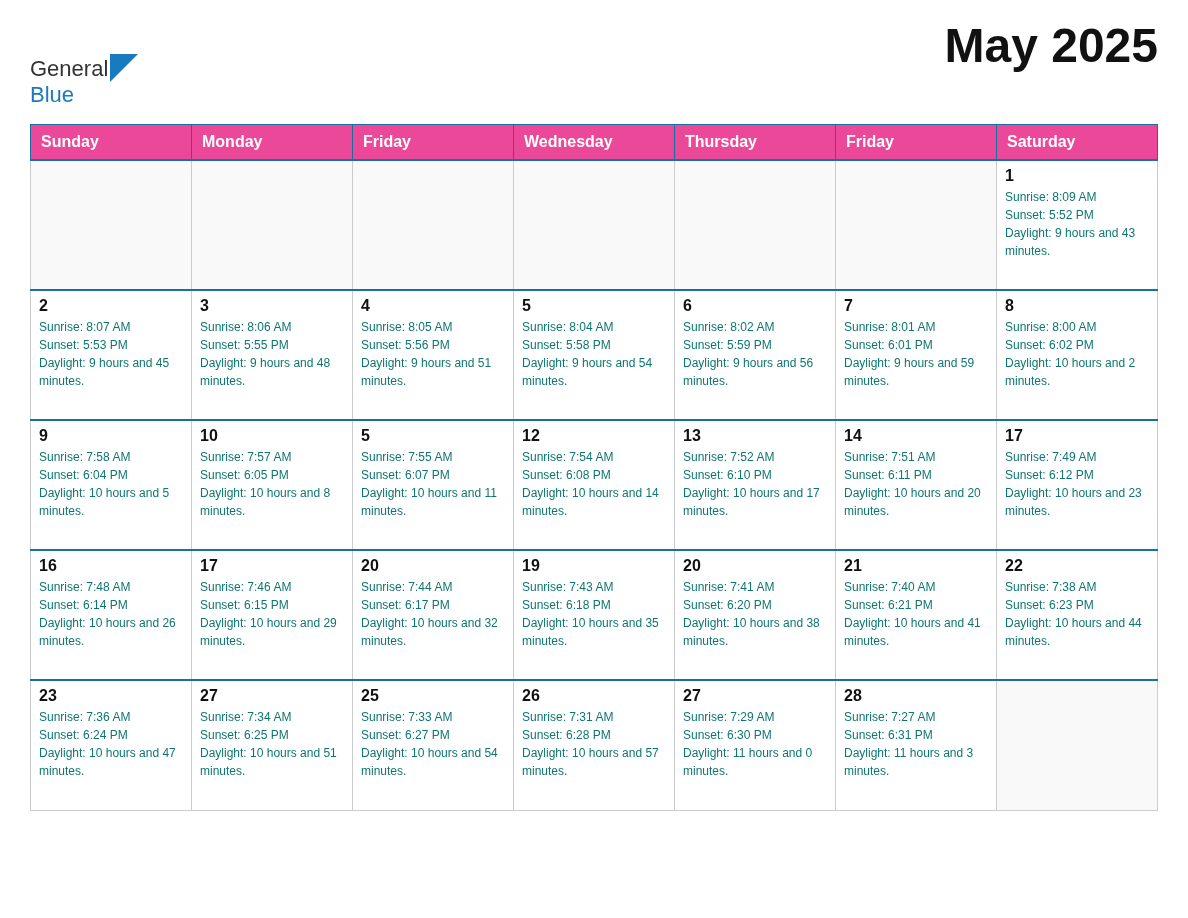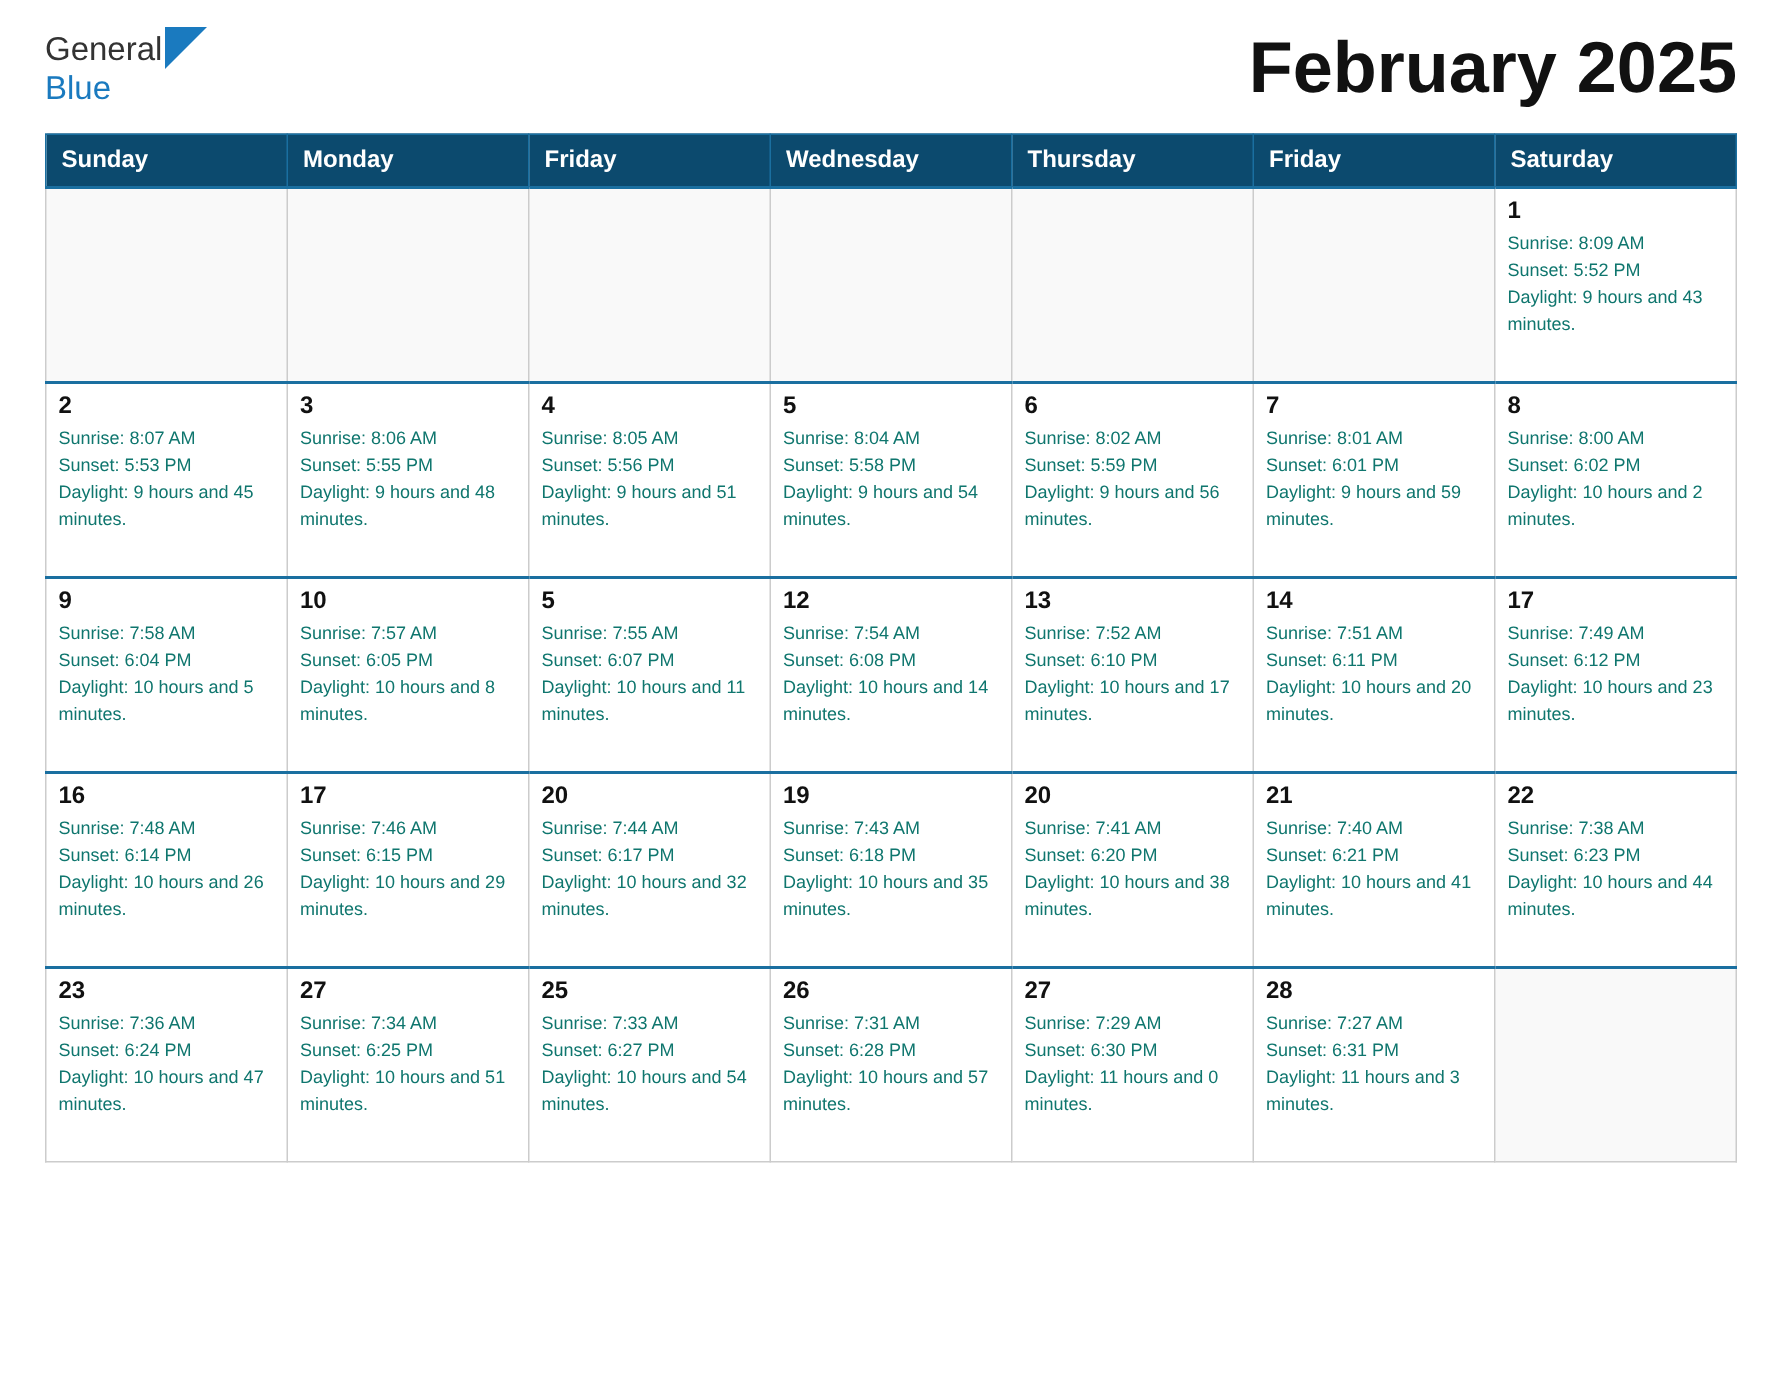--- a/index.html
+++ b/index.html
@@ -45,21 +45,21 @@
       font-size: 20px;
       color: #333;
       margin-top: 4px;
     }
     .calendar {
       width: 100%;
       border-collapse: collapse;
       margin-top: 16px;
     }
     .calendar thead th {
-      background-color: #0c4a6e;
+      background-color: #ec4899;
       color: #fff;
       padding: 8px 10px;
       font-size: 16px;
       font-weight: bold;
       text-align: left;
       border: 1px solid #1a6fa0;
     }
     .calendar tbody td {
       vertical-align: top;
       border: 1px solid #ccc;
@@ -88,32 +88,32 @@
     .empty-cell {
       background: #f9f9f9;
     }
   </style>
 </head>
 <body>
 
 <div class="header">
   <div class="logo">
     <div style="display:flex; flex-direction:column; align-items:flex-start;">
-      <div style="display:flex; align-items:flex-start;">
+      <div style="display:flex; align-items:flex-start;margin-top:36px;">
         <span class="logo-text">General</span>
 
         <svg class="logo-icon" viewBox="0 0 28 28">
           <polygon points="0,0 28,0 0,28" fill="#1a7abf"></polygon>
         </svg>
       </div>
       <span class="logo-text" style="color:#1a7abf; font-size:22px;text-align:right;">Blue</span>
     </div>
   </div>
   <div class="title-block">
-    <div class="calendar-title">February 2025</div>
+    <div class="calendar-title">May 2025</div>
   </div>
 </div>
 
 <table class="calendar">
   <thead>
     <tr>
     <th>Sunday</th>
         <th>Monday</th>
         <th>Friday</th>
         <th>Wednesday</th>

